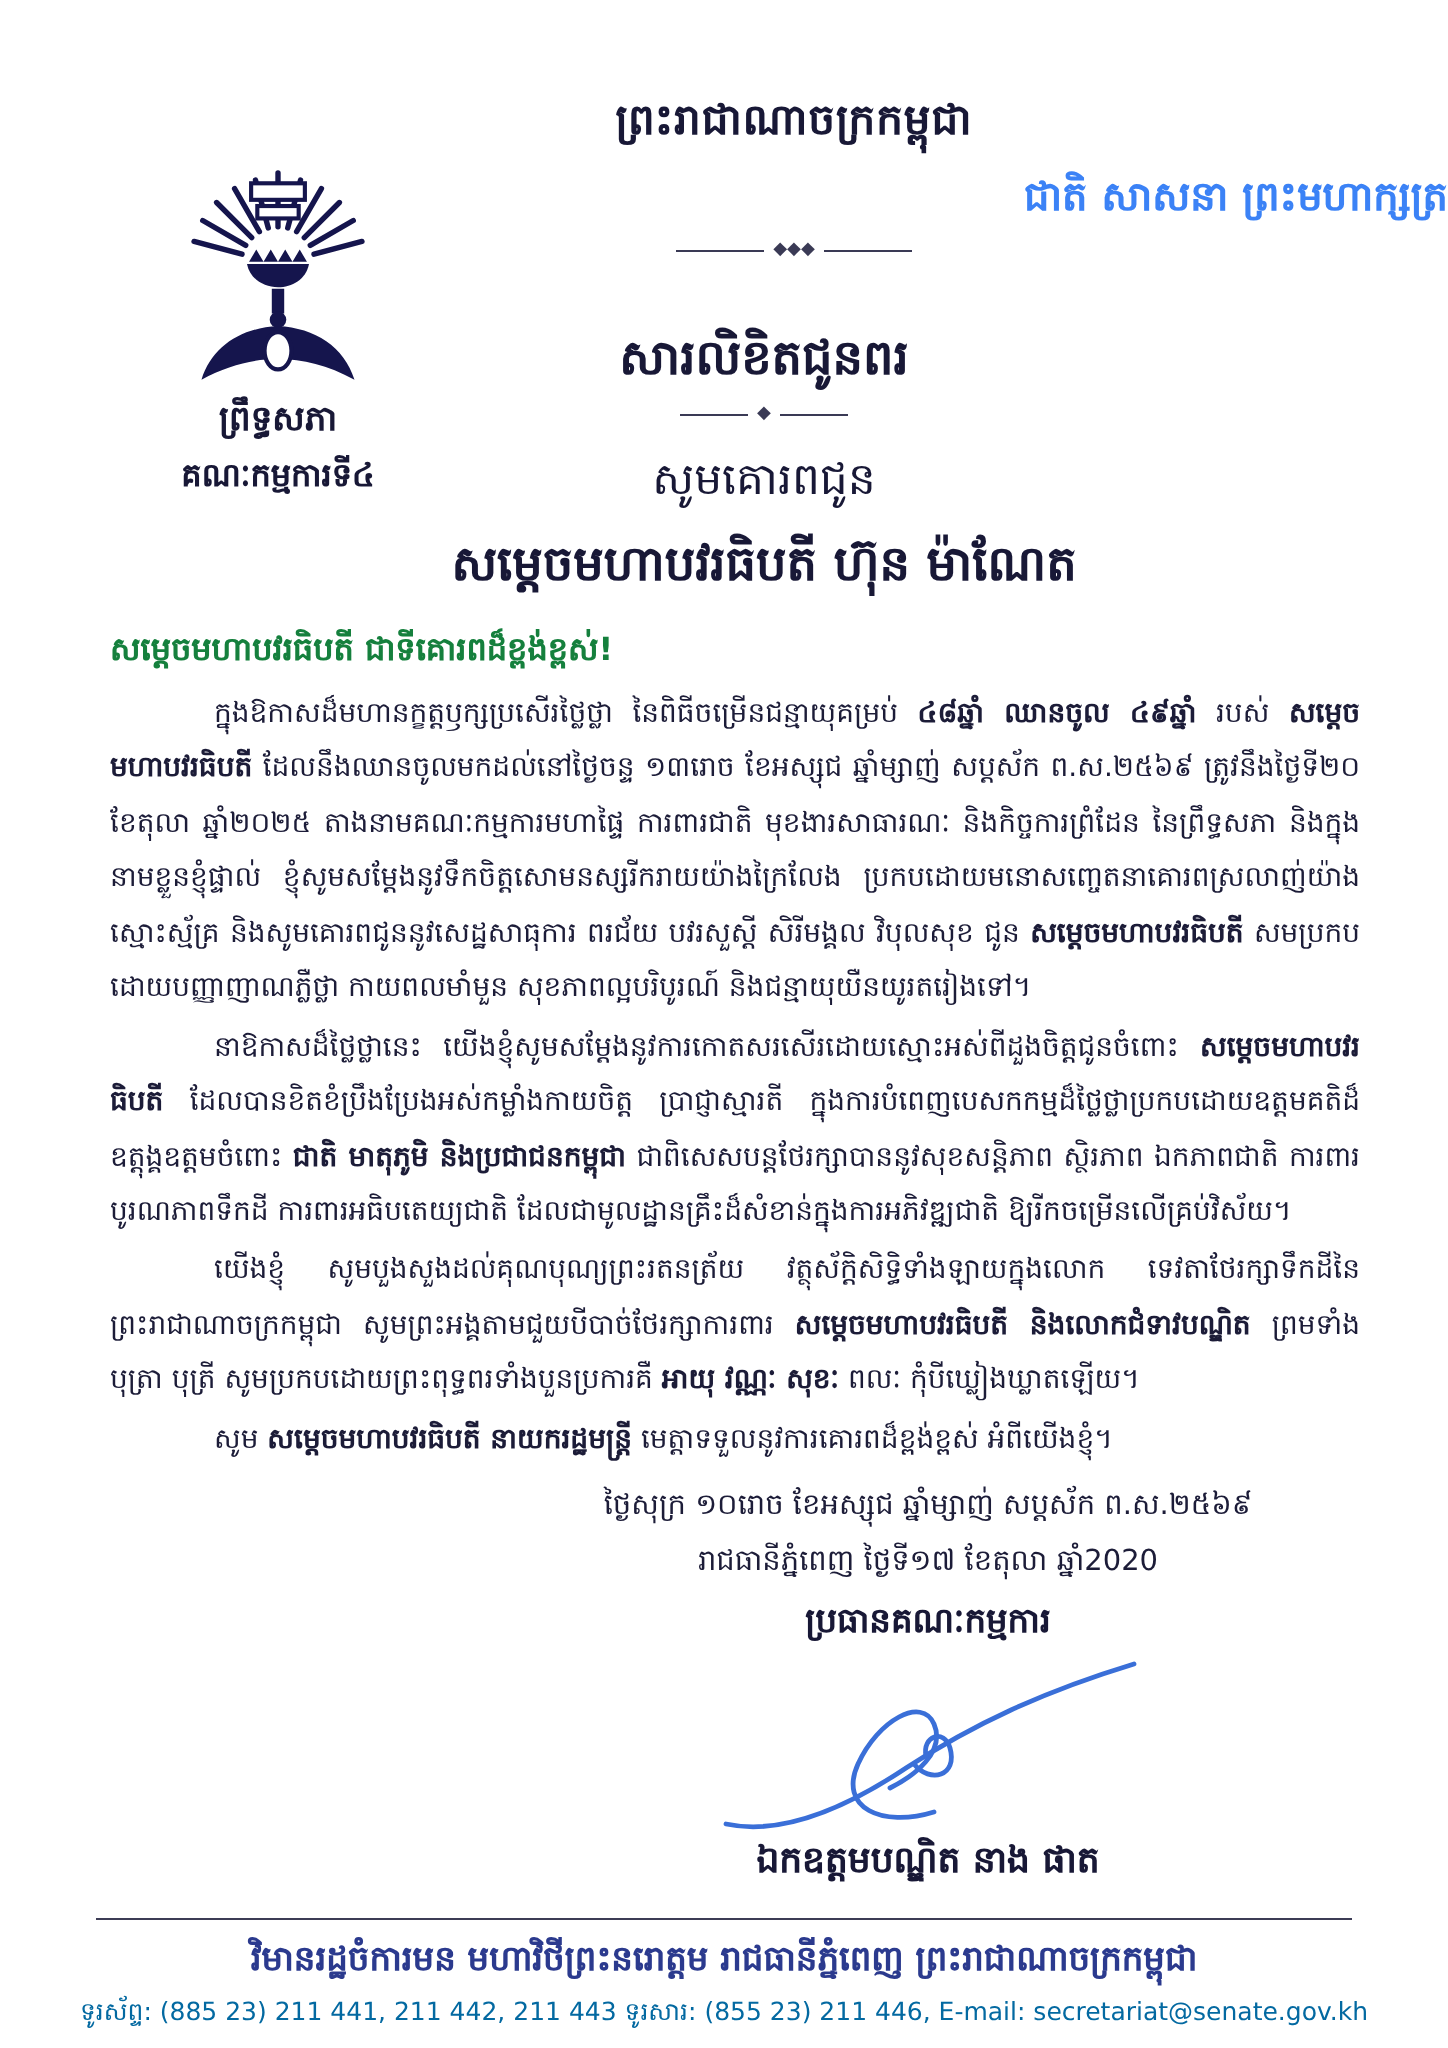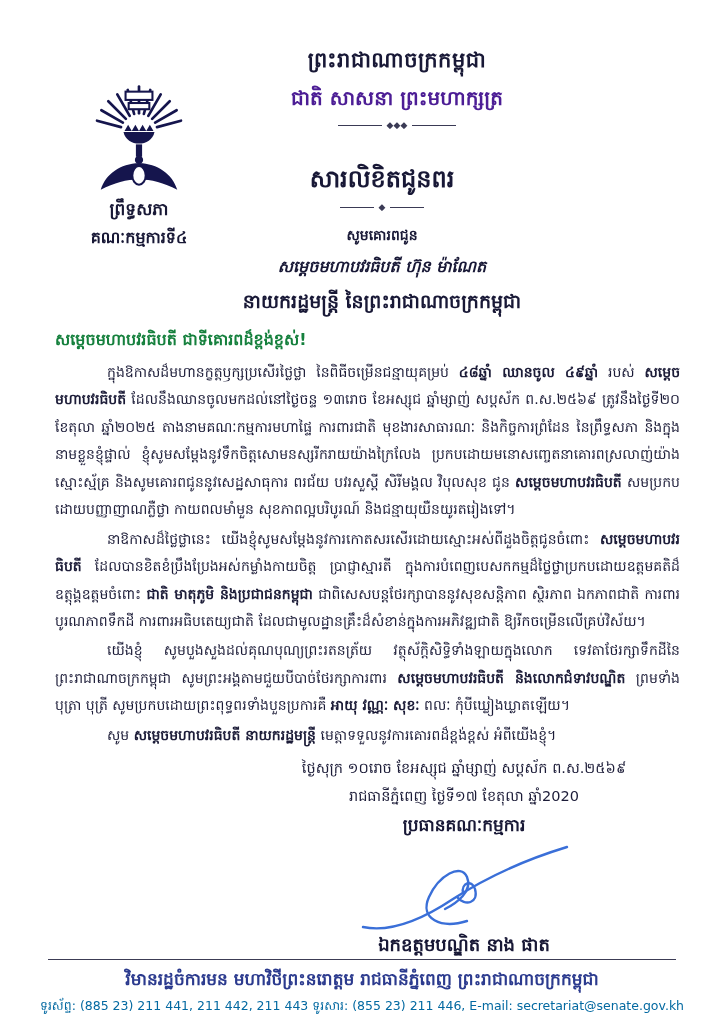--- a/index.html
+++ b/index.html
@@ -7,37 +7,37 @@
     position:relative;
     width:724px;height:1024px;
     background:#ffffff;
     font-family:"DejaVu Sans", sans-serif;
     color:#1c1c38;
     overflow:hidden;
   }
   
   .letterhead{padding-top:46px;text-align:center;margin-left:70px;}
   .kingdom{font-size:21px;font-weight:700;color:#181836;letter-spacing:.5px;}
-  .motto{font-size:20px;font-weight:700;color:#4c1d95;margin-top:8px;}
+  .motto{font-size:20px;font-weight:700;color:#3b82f6;margin-top:8px;text-align:right;}
   .orn{display:flex;align-items:center;justify-content:center;gap:5px;margin-top:6px;}
   .orn:before,.orn:after{content:"";width:44px;height:1px;background:#3a3a55;}
   .orn-glyph{font-size:9px;color:#3a3a55;line-height:1;}
   
   .crest{position:absolute;left:64px;top:72px;width:150px;text-align:center;}
   .crest svg{display:block;margin:0 auto;}
   .crest-org{font-size:17px;font-weight:700;color:#181836;margin-top:4px;}
   .crest-committee{font-size:16px;font-weight:700;color:#181836;margin-top:4px;}
   
   .doc-title{margin-top:34px;text-align:center;margin-left:40px;
     font-size:24px;font-weight:700;color:#181836;}
   .orn.small{margin-top:4px;margin-left:40px;}
   .orn.small:before,.orn.small:after{width:34px;}
   .recipient{margin-top:14px;margin-left:40px;text-align:center;color:#181836;}
-  .recipient .salute{font-size:14px;font-weight:700;}
-  .recipient .name{font-size:16px;font-weight:700;margin-top:9px;font-style:italic;}
+  .recipient .salute{font-size:22px;font-weight:400;}
+  .recipient .name{font-size:24px;font-weight:700;margin-top:9px;}
   .recipient .role{font-size:19px;font-weight:700;margin-top:9px;}
   
   .bodytext{margin:12px 44px 0 55px;}
   .salutation{font-size:16px;font-weight:700;color:#15803d;margin-bottom:6px;}
   .para{margin:0 0 2px 0;font-size:14px;line-height:1.96;text-align:justify;
     text-indent:52px;color:#1c1c38;}
   .para .b{font-weight:700;}
   
   .closing{width:460px;margin:6px 30px 0 auto;text-align:center;color:#1c1c38;}
   .date-line{font-size:14.5px;line-height:1.9;}
@@ -92,21 +92,20 @@
   </div>
 
   <div class="doc-title">សារលិខិតជូនពរ</div>
   <div class="orn small">
       <span class="orn-glyph">◆</span>
     </div>
 
   <div class="recipient">
     <div class="salute">សូមគោរពជូន</div>
     <div class="name">សម្ដេចមហាបវរធិបតី ហ៊ុន ម៉ាណែត</div>
-    <div class="role">នាយករដ្ឋមន្ត្រី នៃព្រះរាជាណាចក្រកម្ពុជា</div>
   </div>
 
   <div class="bodytext">
     <div class="salutation">សម្ដេចមហាបវរធិបតី ជាទីគោរពដ៏ខ្ពង់ខ្ពស់!</div>
     <div>
         <p class="para"><span>ក្នុងឱកាសដ៏មហានក្ខត្តឫក្សប្រសើរថ្លៃថ្លា នៃពិធីចម្រើនជន្មាយុគម្រប់ </span><span class="b">៤៨ឆ្នាំ ឈានចូល ៤៩ឆ្នាំ</span><span> របស់ </span><span class="b">សម្ដេចមហាបវរធិបតី</span><span> ដែលនឹងឈានចូលមកដល់នៅថ្ងៃចន្ទ ១៣រោច ខែអស្សុជ ឆ្នាំម្សាញ់ សប្តស័ក ព.ស.២៥៦៩ ត្រូវនឹងថ្ងៃទី២០ ខែតុលា ឆ្នាំ២០២៥ តាងនាមគណៈកម្មការមហាផ្ទៃ ការពារជាតិ មុខងារសាធារណៈ និងកិច្ចការព្រំដែន នៃព្រឹទ្ធសភា និងក្នុងនាមខ្លួនខ្ញុំផ្ទាល់ ខ្ញុំសូមសម្ដែងនូវទឹកចិត្តសោមនស្សរីករាយយ៉ាងក្រៃលែង ប្រកបដោយមនោសញ្ចេតនាគោរពស្រលាញ់យ៉ាងស្មោះស្ម័គ្រ និងសូមគោរពជូននូវសេដ្ឋសាធុការ ពរជ័យ បវរសួស្ដី សិរីមង្គល វិបុលសុខ ជូន </span><span class="b">សម្ដេចមហាបវរធិបតី</span><span> សមប្រកបដោយបញ្ញាញាណភ្លឺថ្លា កាយពលមាំមួន សុខភាពល្អបរិបូរណ៍ និងជន្មាយុយឺនយូរតរៀងទៅ។</span></p>
         <p class="para"><span>នាឱកាសដ៏ថ្លៃថ្លានេះ យើងខ្ញុំសូមសម្ដែងនូវការកោតសរសើរដោយស្មោះអស់ពីដួងចិត្តជូនចំពោះ </span><span class="b">សម្ដេចមហាបវរធិបតី</span><span> ដែលបានខិតខំប្រឹងប្រែងអស់កម្លាំងកាយចិត្ត ប្រាជ្ញាស្មារតី ក្នុងការបំពេញបេសកកម្មដ៏ថ្លៃថ្លាប្រកបដោយឧត្តមគតិដ៏ឧត្តុង្គឧត្តមចំពោះ </span><span class="b">ជាតិ មាតុភូមិ និងប្រជាជនកម្ពុជា</span><span> ជាពិសេសបន្តថែរក្សាបាននូវសុខសន្តិភាព ស្ថិរភាព ឯកភាពជាតិ ការពារបូរណភាពទឹកដី ការពារអធិបតេយ្យជាតិ ដែលជាមូលដ្ឋានគ្រឹះដ៏សំខាន់ក្នុងការអភិវឌ្ឍជាតិ ឱ្យរីកចម្រើនលើគ្រប់វិស័យ។</span></p>
         <p class="para"><span>យើងខ្ញុំ សូមបួងសួងដល់គុណបុណ្យព្រះរតនត្រ័យ វត្ថុស័ក្ដិសិទ្ធិទាំងឡាយក្នុងលោក ទេវតាថែរក្សាទឹកដីនៃព្រះរាជាណាចក្រកម្ពុជា សូមព្រះអង្គតាមជួយបីបាច់ថែរក្សាការពារ </span><span class="b">សម្ដេចមហាបវរធិបតី និងលោកជំទាវបណ្ឌិត</span><span> ព្រមទាំងបុត្រា បុត្រី សូមប្រកបដោយព្រះពុទ្ធពរទាំងបួនប្រការគឺ </span><span class="b">អាយុ វណ្ណៈ សុខៈ</span><span> ពលៈ កុំបីឃ្លៀងឃ្លាតឡើយ។</span></p>
         <p class="para"><span>សូម </span><span class="b">សម្ដេចមហាបវរធិបតី នាយករដ្ឋមន្ត្រី</span><span> មេត្តាទទួលនូវការគោរពដ៏ខ្ពង់ខ្ពស់ អំពីយើងខ្ញុំ។</span></p>
       </div>

